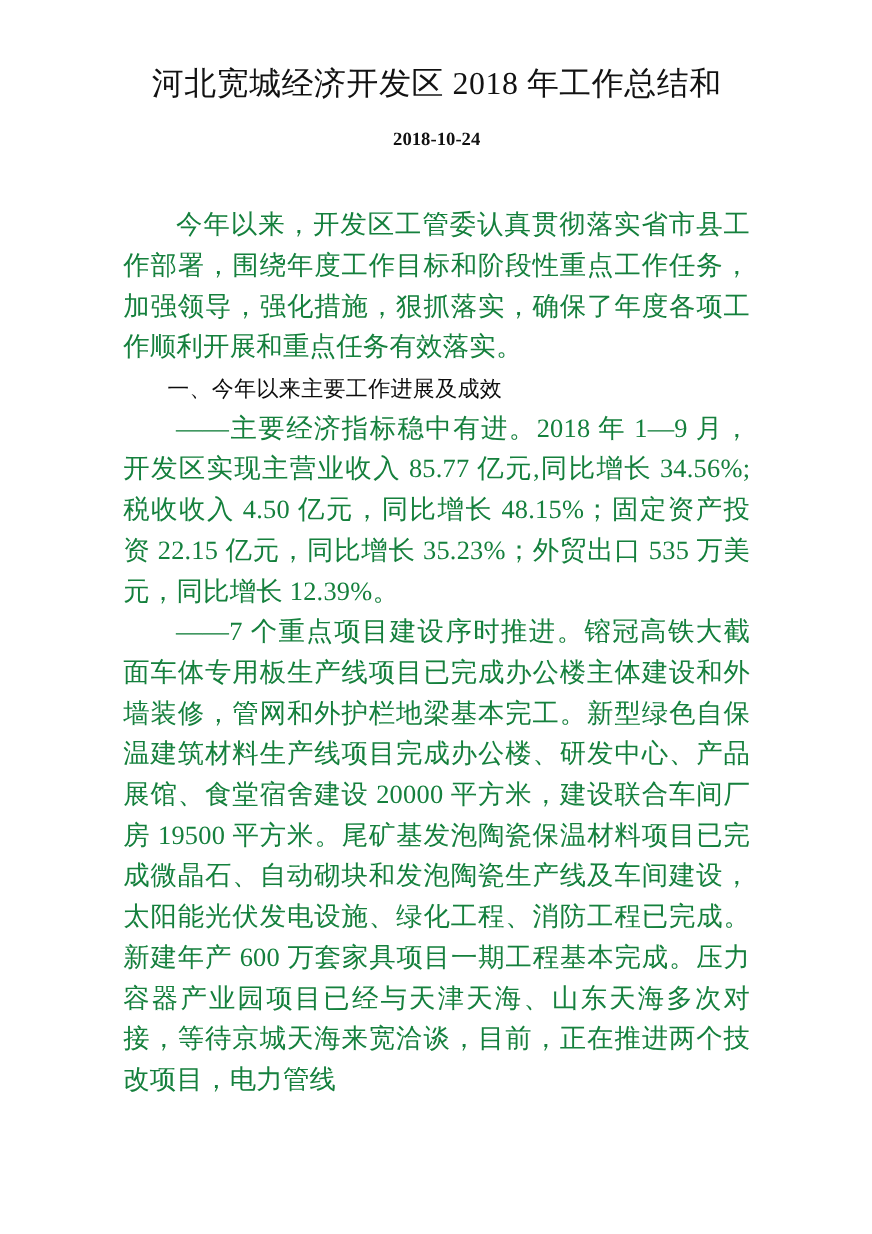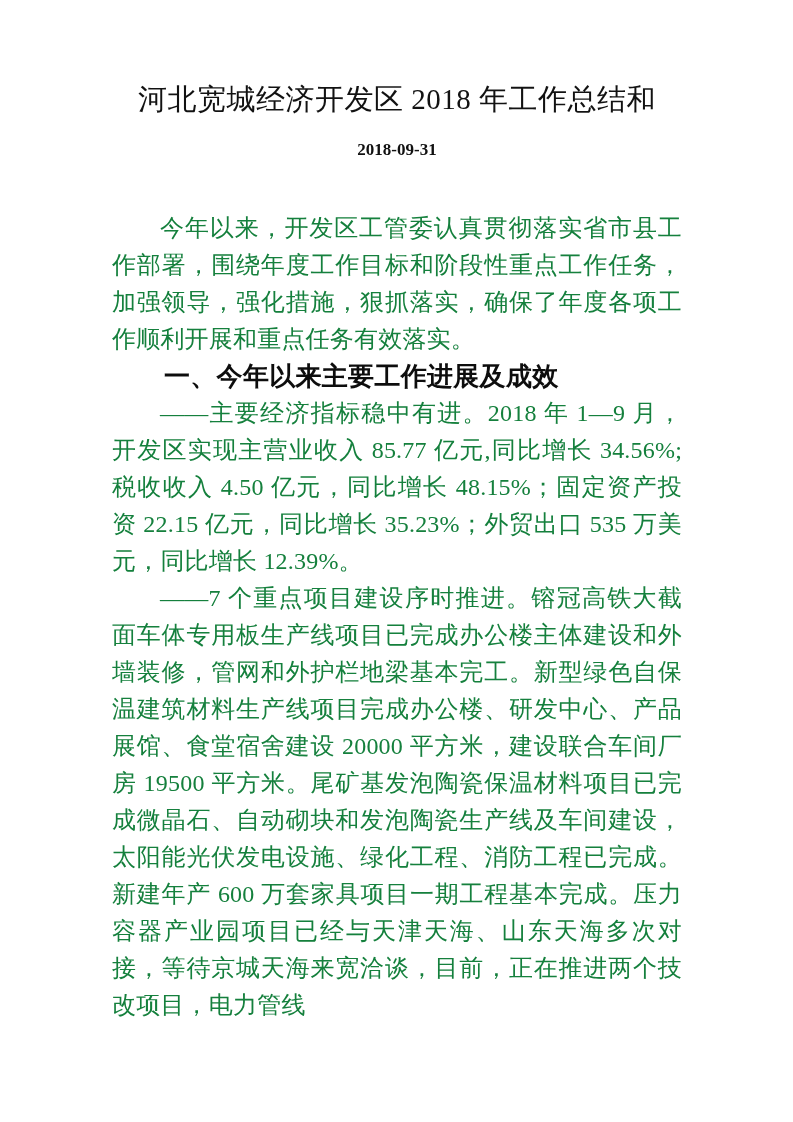--- a/index.html
+++ b/index.html
@@ -26,21 +26,21 @@
   .content {
     position: absolute;
     left: 112px;
     top: 0;
     width: 570px;
   }
 
   
   .doc-title {
     margin: 0;
-    padding-top: 79px;
+    padding-top: 56px;
     text-align: center;
     font-family: "Liberation Serif", "DejaVu Serif", serif;
     font-size: 29px;
     font-weight: 400;
     line-height: 41px;
     letter-spacing: 0.5px;
     color: #121212;
   }
 
   .doc-date {
@@ -67,22 +67,22 @@
     text-align: justify;
     text-justify: inter-ideograph;
     text-indent: 2em;
     color: #15803d;
     letter-spacing: 0.2px;
   }
 
   h2.section-heading {
     margin: 0;
     font-family: "DejaVu Sans", "Liberation Sans", sans-serif;
-    font-size: 26px;
-    font-weight: bold;
+    font-size: 20px;
+    font-weight: normal;
     line-height: 37px;
     text-indent: 2em;
     color: #0d0d0d;
     letter-spacing: 0.3px;
   }
 
   
   .lead {
     font-weight: normal;
   }
@@ -90,21 +90,21 @@
 </head>
 <body>
 
 <div class="page">
   <div class="content">
 
     <h1 class="doc-title">
       <span>河北宽城经济开发区 2018 年工作总结和</span><br>
     </h1>
 
-    <p class="doc-date">2018-09-31</p>
+    <p class="doc-date">2018-10-24</p>
 
     <div class="body-block">
 
       <p class="para">今年以来，开发区工管委认真贯彻落实省市县工作部署，围绕年度工作目标和阶段性重点工作任务，加强领导，强化措施，狠抓落实，确保了年度各项工作顺利开展和重点任务有效落实。</p>
 
       <h2 class="section-heading">一、今年以来主要工作进展及成效</h2>
 
       <p class="para"><span class="lead">——主要经济指标稳中有进。</span><span>2018 年 1—9 月，开发区实现主营业收入 85.77 亿元,同比增长 34.56%;税收收入 4.50 亿元，同比增长 48.15%；固定资产投资 22.15 亿元，同比增长 35.23%；外贸出口 535 万美元，同比增长 12.39%。</span></p>
 
       <p class="para"><span class="lead">——7</span><span> 个重点项目建设序时推进。镕冠高铁大截面车体专用板生产线项目已完成办公楼主体建设和外墙装修，管网和外护栏地梁基本完工。新型绿色自保温建筑材料生产线项目完成办公楼、研发中心、产品展馆、食堂宿舍建设 20000 平方米，建设联合车间厂房 19500 平方米。尾矿基发泡陶瓷保温材料项目已完成微晶石、自动砌块和发泡陶瓷生产线及车间建设，太阳能光伏发电设施、绿化工程、消防工程已完成。新建年产 600 万套家具项目一期工程基本完成。压力容器产业园项目已经与天津天海、山东天海多次对接，等待京城天海来宽洽谈，目前，正在推进两个技改项目，电力管线</span></p>

